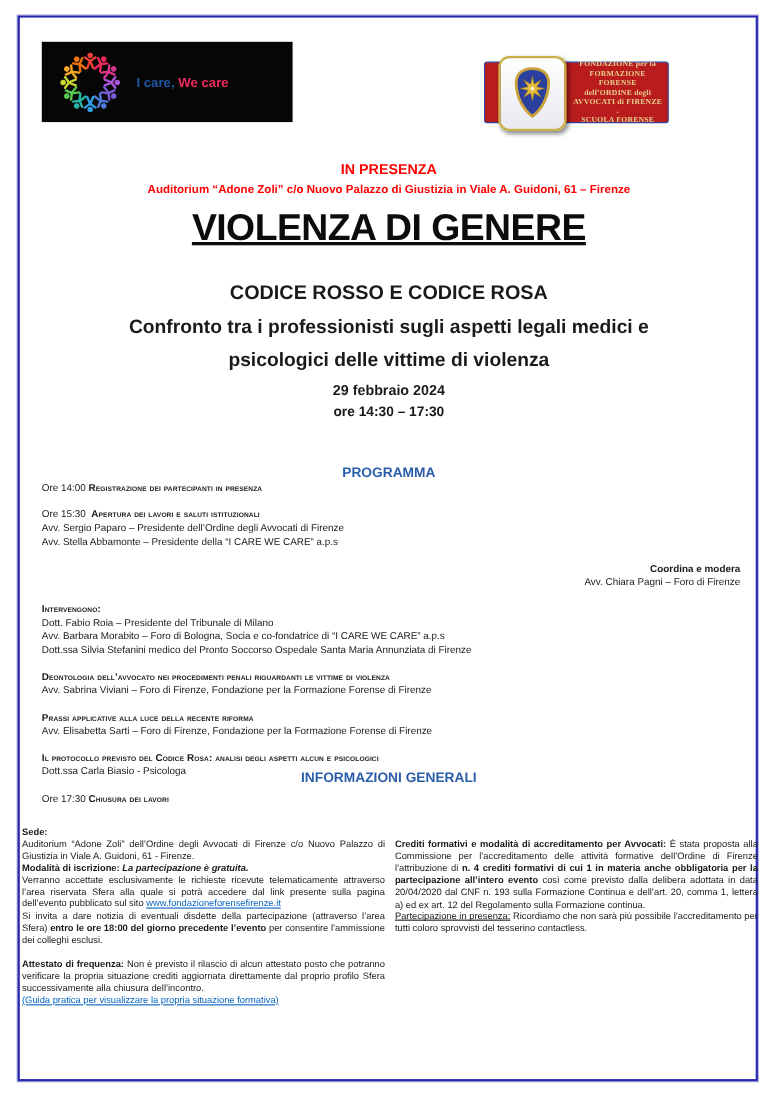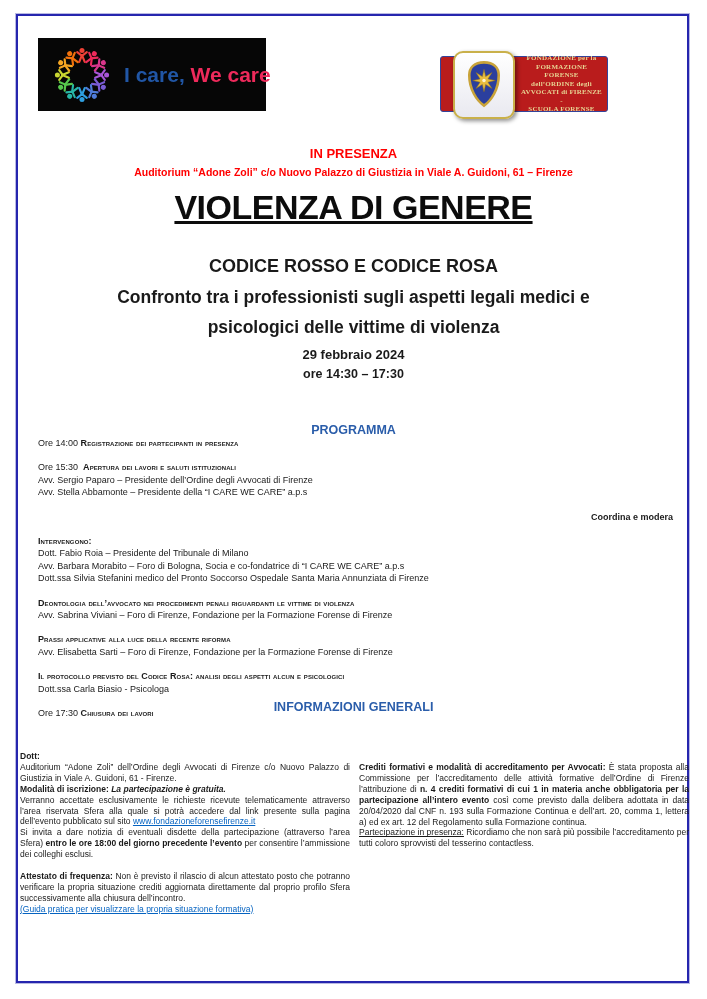--- a/index.html
+++ b/index.html
@@ -11,21 +11,21 @@
     position:absolute; left:16px; top:14px; width:669px; height:965px;
     border:2px solid #2626ae; box-shadow:0 0 0 1px #b9b9e2;
   }
 
   
   .logo-icare {
     position:absolute; left:38px; top:38px; width:228px; height:73px;
     background:#060606; display:flex; align-items:center;
   }
   .icare-svg { width:60px; height:60px; margin-left:14px; flex:0 0 auto; }
-  .icare-text { font-size:21px; font-weight:bold; margin-left:12px; white-space:nowrap; }
+  .icare-text { font-size:12px; font-weight:bold; margin-left:12px; white-space:nowrap; }
   .icare-blue { color:#2156a5; }
   .icare-pink { color:#ee2a5b; }
 
   .logo-fond {
     position:absolute; left:440px; top:56px; width:166px; height:54px;
     background:#b91c1c; border-radius:3px; border:1px solid #33439b;
   }
   .fond-crest {
     position:absolute; left:12px; top:-6px; width:58px; height:64px;
     background:linear-gradient(#ffffff,#e9e9f0); border-radius:10px;
@@ -140,20 +140,21 @@
     </div>
 
     <div class="pgroup">
       <div><span>Ore 15:30</span>&nbsp; <span class="sc">Apertura dei lavori e saluti istituzionali</span></div>
       <div>Avv. Sergio Paparo – Presidente dell’Ordine degli Avvocati di Firenze</div>
       <div>Avv. Stella Abbamonte – Presidente della “I CARE WE CARE” a.p.s</div>
     </div>
 
     <div class="pgroup centered">
       <div class="b">Coordina e modera</div>
+      <div>Avv. Chiara Pagni – Foro di Firenze</div>
     </div>
 
     <div class="pgroup">
       <div class="sc">Intervengono:</div>
       <div>Dott. Fabio Roia – Presidente del Tribunale di Milano</div>
       <div>Avv. Barbara Morabito – Foro di Bologna, Socia e co-fondatrice di “I CARE WE CARE” a.p.s</div>
       <div>Dott.ssa Silvia Stefanini medico del Pronto Soccorso Ospedale Santa Maria Annunziata di Firenze</div>
     </div>
 
     <div class="pgroup">
@@ -173,21 +174,21 @@
 
     <div class="pgroup">
       <span>Ore 17:30</span> <span class="sc">Chiusura dei lavori</span>
     </div>
   </div>
 
   <div class="center-line sec-heading info-heading">INFORMAZIONI GENERALI</div>
 
   <div class="info-cols">
     <div class="col">
-      <p class="nojust"><span class="b">Dott:</span></p>
+      <p class="nojust"><span class="b">Sede:</span></p>
       <p>Auditorium “Adone Zoli” dell’Ordine degli Avvocati di Firenze c/o Nuovo Palazzo di Giustizia in Viale A. Guidoni, 61 - Firenze.</p>
       <p><span class="b">Modalità di iscrizione: </span><span class="bi">La partecipazione è gratuita.</span></p>
       <p><span>Verranno accettate esclusivamente le richieste ricevute telematicamente attraverso l’area riservata Sfera alla quale si potrà accedere dal link presente sulla pagina dell’evento pubblicato sul sito </span><a class="link">www.fondazioneforensefirenze.it</a></p>
       <p><span>Si invita a dare notizia di eventuali disdette della partecipazione (attraverso l’area Sfera) </span><span class="b">entro le ore 18:00 del giorno precedente l’evento</span><span> per consentire l’ammissione dei colleghi esclusi.</span></p>
       <div class="vgap"></div>
       <p><span class="b">Attestato di frequenza:</span><span> Non è previsto il rilascio di alcun attestato posto che potranno verificare la propria situazione crediti aggiornata direttamente dal proprio profilo Sfera successivamente alla chiusura dell’incontro.</span></p>
       <p class="nojust"><a class="link">(Guida pratica per visualizzare la propria situazione formativa)</a></p>
     </div>
 
     <div class="col col-right">

